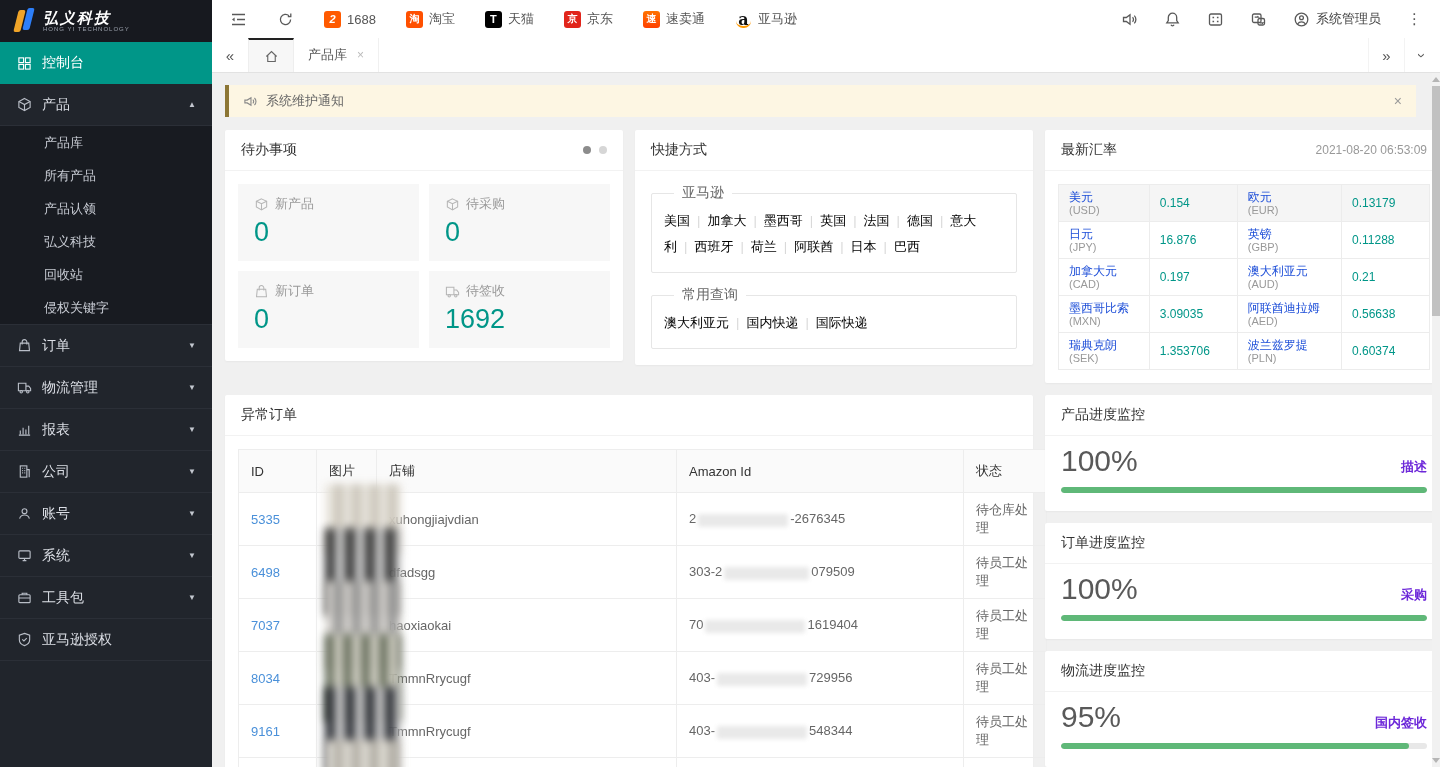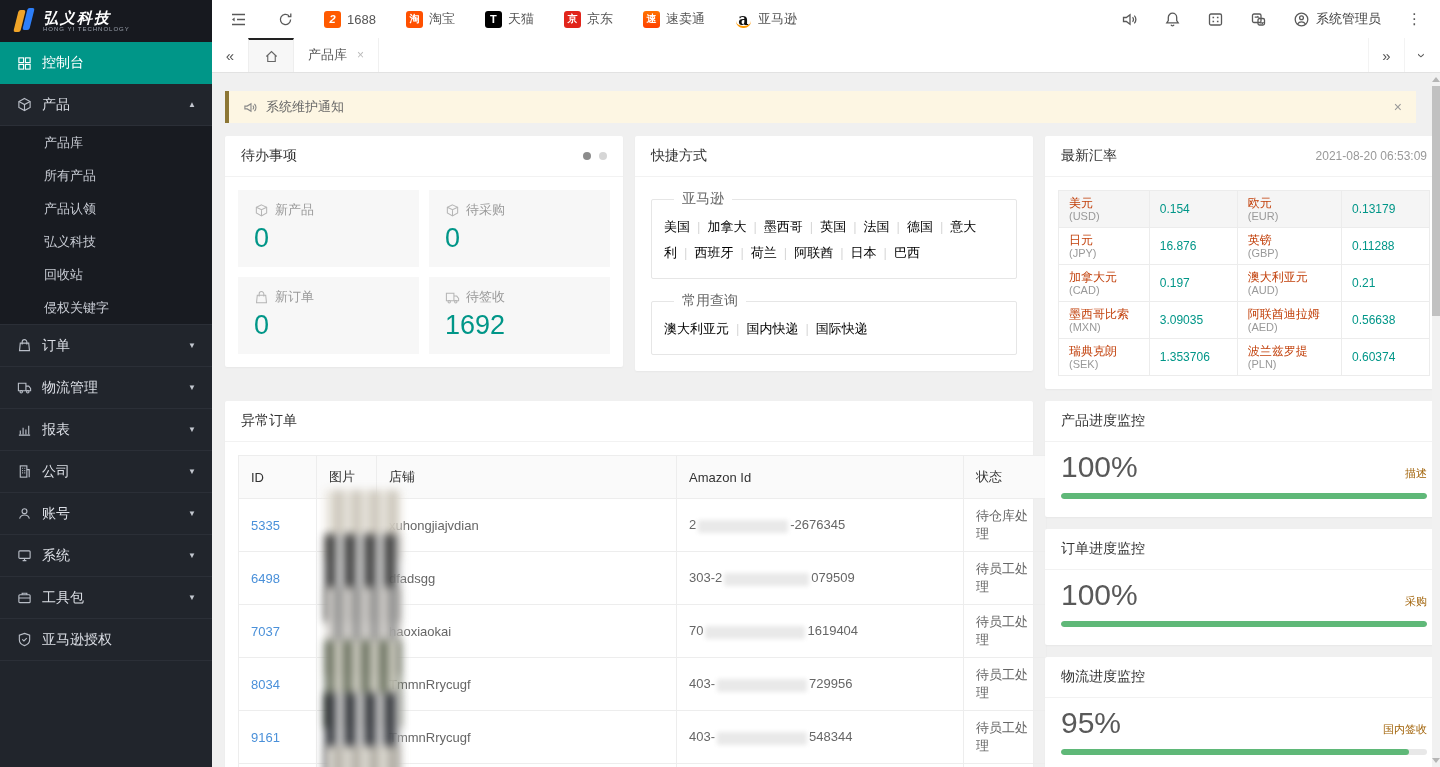--- a/index.html
+++ b/index.html
@@ -46,21 +46,21 @@
   .tabbar { height:35px; background:#fff; border-bottom:1px solid #e2e2e2; display:flex; align-items:stretch; flex-shrink:0; }
   .tab-arrow { width:36px; display:flex; align-items:center; justify-content:center; color:#555; font-size:15px; cursor:pointer; }
   .tab-home { width:46px; background:#f7f7f7; border-top:2px solid #222; border-left:1px solid #eee; border-right:1px solid #eee; display:flex; align-items:center; justify-content:center; color:#666; cursor:pointer; }
   .tab-home svg { width:15px; height:15px; stroke:currentColor; fill:none; stroke-width:1.2; }
   .tab { display:flex; align-items:center; gap:10px; padding:0 14px; font-size:13px; color:#555; border-right:1px solid #f0f0f0; cursor:pointer; }
   .tab .x { color:#bbb; font-size:12px; }
   .tab-right { margin-left:auto; display:flex; }
   .tab-right .tab-arrow { border-left:1px solid #f3f3f3; }
   .chev-down { display:inline-block; transform:rotate(90deg); font-size:15px; }
 
-  .content { flex:1; background:#f0f0f0; padding:18px 24px 0 13px; overflow:hidden; position:relative; }
+  .content { flex:1; background:#f0f0f0; padding:12px 24px 0 13px; overflow:hidden; position:relative; }
   .notice { height:32px; background:#fdf6e3; border-left:4px solid #8c7635; display:flex; align-items:center; gap:8px; padding:0 14px; color:#666; font-size:13px; margin-bottom:13px; }
   .notice svg { width:15px; height:15px; stroke:#8a8a8a; fill:none; stroke-width:1.2; }
   .notice .close { margin-left:auto; color:#999; font-size:14px; cursor:pointer; }
 
   .grid { display:grid; grid-template-columns:398px 398px 398px; gap:12px; align-items:start; }
   .card { background:#fff; border-radius:2px; box-shadow:0 1px 2px rgba(0,0,0,.04); }
   .card-hd { height:41px; padding:0 16px; display:flex; align-items:center; justify-content:space-between; border-bottom:1px solid #f2f2f2; font-size:14px; color:#333; }
 
   
   .todo-body { padding:13px; display:grid; grid-template-columns:1fr 1fr; gap:10px; }
@@ -79,21 +79,21 @@
   .legend { position:absolute; top:-10px; left:22px; background:#fff; padding:0 8px; font-size:14px; color:#666; }
   .links { padding-top:12px; font-size:13px; color:#8a8a8a; line-height:26px; }
   .links a { color:#000000; text-decoration:none; cursor:pointer; }
   .links .sep { color:#d8d8d8; margin:0 7px; }
 
   
   .rates-body { padding:13px; }
   .rates { width:100%; border-collapse:collapse; }
   .rates td { border:1px solid #ececec; padding:5px 10px; font-size:12px; }
   .rates tr:first-child td { background:#f5f5f5; }
-  .rate-name { color:#c2410c; line-height:14px; }
+  .rate-name { color:#1d4ed8; line-height:14px; }
   .rate-code { color:#999; font-size:11px; }
   .rate-val { color:#009688; font-size:12px; }
   td.val-cell { width:88px; }
 
   
   .orders { grid-column:1 / 3; }
   .orders-body { padding:13px; }
   table.ot { width:100%; border-collapse:collapse; table-layout:fixed; }
   .ot th { background:#fafafa; font-weight:normal; font-size:13px; color:#333; text-align:left; padding:12px; border:1px solid #ededed; }
   .ot td { font-size:13px; color:#666; padding:8px 12px; height:49px; border:1px solid #ededed; }
@@ -108,21 +108,21 @@
   .t5 { background:repeating-linear-gradient(90deg,#23262e 0 10px,#cccccc 10px 20px),repeating-linear-gradient(0deg,rgba(255,255,255,.45) 0 9px,rgba(5,5,10,.55) 9px 18px); }
   .t6 { background:repeating-linear-gradient(90deg,#e6e2d8 0 9px,#b3aea2 9px 18px),repeating-linear-gradient(0deg,rgba(255,255,255,.6) 0 10px,rgba(110,105,95,.3) 10px 20px); }
   .redact { display:inline-block; height:13px; background:#e9e9e9; border-radius:2px; filter:blur(2px); vertical-align:middle; margin:0 2px; }
   .w90 { width:90px; } .w85 { width:85px; } .w100 { width:100px; }
 
   
   .mon-col { grid-column:3; display:flex; flex-direction:column; gap:12px;text-align:right; }
   .mon-body { padding:8px 16px 18px; }
   .mon-row { display:flex; align-items:baseline; justify-content:space-between; }
   .mon-pct { font-size:30px; color:#595959; }
-  .mon-tag { font-size:11px; color:#a16207; }
+  .mon-tag { font-size:13px; color:#6d28d9;font-weight:bold; }
   .bar { margin-top:9px; height:6px; background:#e8e8e8; border-radius:3px; overflow:hidden; }
   .bar-fill { height:100%; background:#5fb878; border-radius:3px; }
 
   
   .pg-scroll { position:absolute; right:0; top:73px; bottom:0; width:8px; background:#f1f1f1; }
   .pg-scroll .up,.pg-scroll .dn { position:absolute; left:0; width:0; height:0; border-left:4px solid transparent; border-right:4px solid transparent; }
   .pg-scroll .up { top:4px; border-bottom:5px solid #b5b5b5; }
   .pg-scroll .dn { bottom:4px; border-top:5px solid #b5b5b5; }
   .pg-thumb { position:absolute; left:0; top:13px; width:8px; height:230px; background:#c1c1c1; cursor:pointer; }
 </style>

